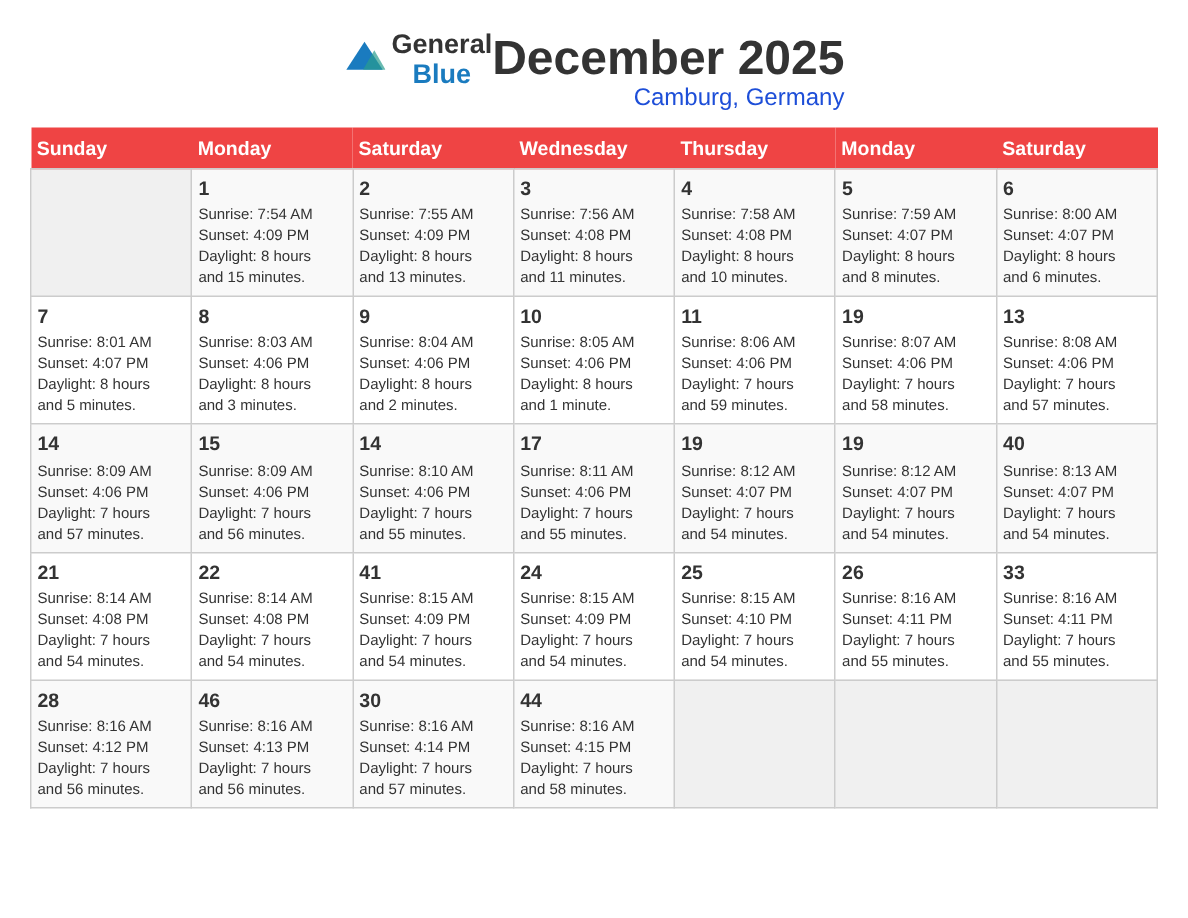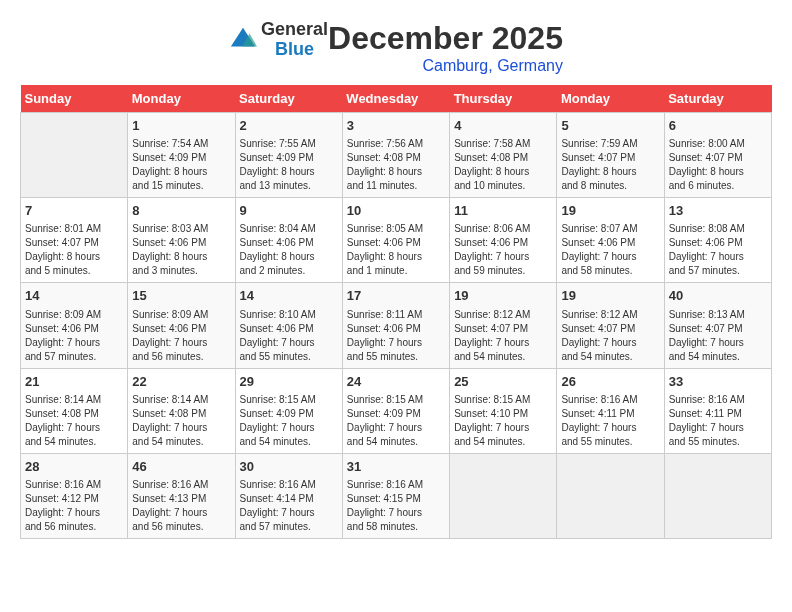--- a/index.html
+++ b/index.html
@@ -212,21 +212,21 @@
       <tr>
         <td>
           <span class="day-number">21</span>
           <div class="day-info">Sunrise: 8:14 AM<br>Sunset: 4:08 PM<br>Daylight: 7 hours<br>and 54 minutes.</div>
         </td>
         <td>
           <span class="day-number">22</span>
           <div class="day-info">Sunrise: 8:14 AM<br>Sunset: 4:08 PM<br>Daylight: 7 hours<br>and 54 minutes.</div>
         </td>
         <td>
-          <span class="day-number">29</span>
+          <span class="day-number">41</span>
           <div class="day-info">Sunrise: 8:15 AM<br>Sunset: 4:09 PM<br>Daylight: 7 hours<br>and 54 minutes.</div>
         </td>
         <td>
           <span class="day-number">24</span>
           <div class="day-info">Sunrise: 8:15 AM<br>Sunset: 4:09 PM<br>Daylight: 7 hours<br>and 54 minutes.</div>
         </td>
         <td>
           <span class="day-number">25</span>
           <div class="day-info">Sunrise: 8:15 AM<br>Sunset: 4:10 PM<br>Daylight: 7 hours<br>and 54 minutes.</div>
         </td>
@@ -246,21 +246,21 @@
         </td>
         <td>
           <span class="day-number">46</span>
           <div class="day-info">Sunrise: 8:16 AM<br>Sunset: 4:13 PM<br>Daylight: 7 hours<br>and 56 minutes.</div>
         </td>
         <td>
           <span class="day-number">30</span>
           <div class="day-info">Sunrise: 8:16 AM<br>Sunset: 4:14 PM<br>Daylight: 7 hours<br>and 57 minutes.</div>
         </td>
         <td>
-          <span class="day-number">31</span>
+          <span class="day-number">44</span>
           <div class="day-info">Sunrise: 8:16 AM<br>Sunset: 4:15 PM<br>Daylight: 7 hours<br>and 58 minutes.</div>
         </td>
         <td class="empty-cell"></td>
         <td class="empty-cell"></td>
         <td class="empty-cell"></td>
       </tr>
     </tbody>
 </table>
 
 </body></html>

